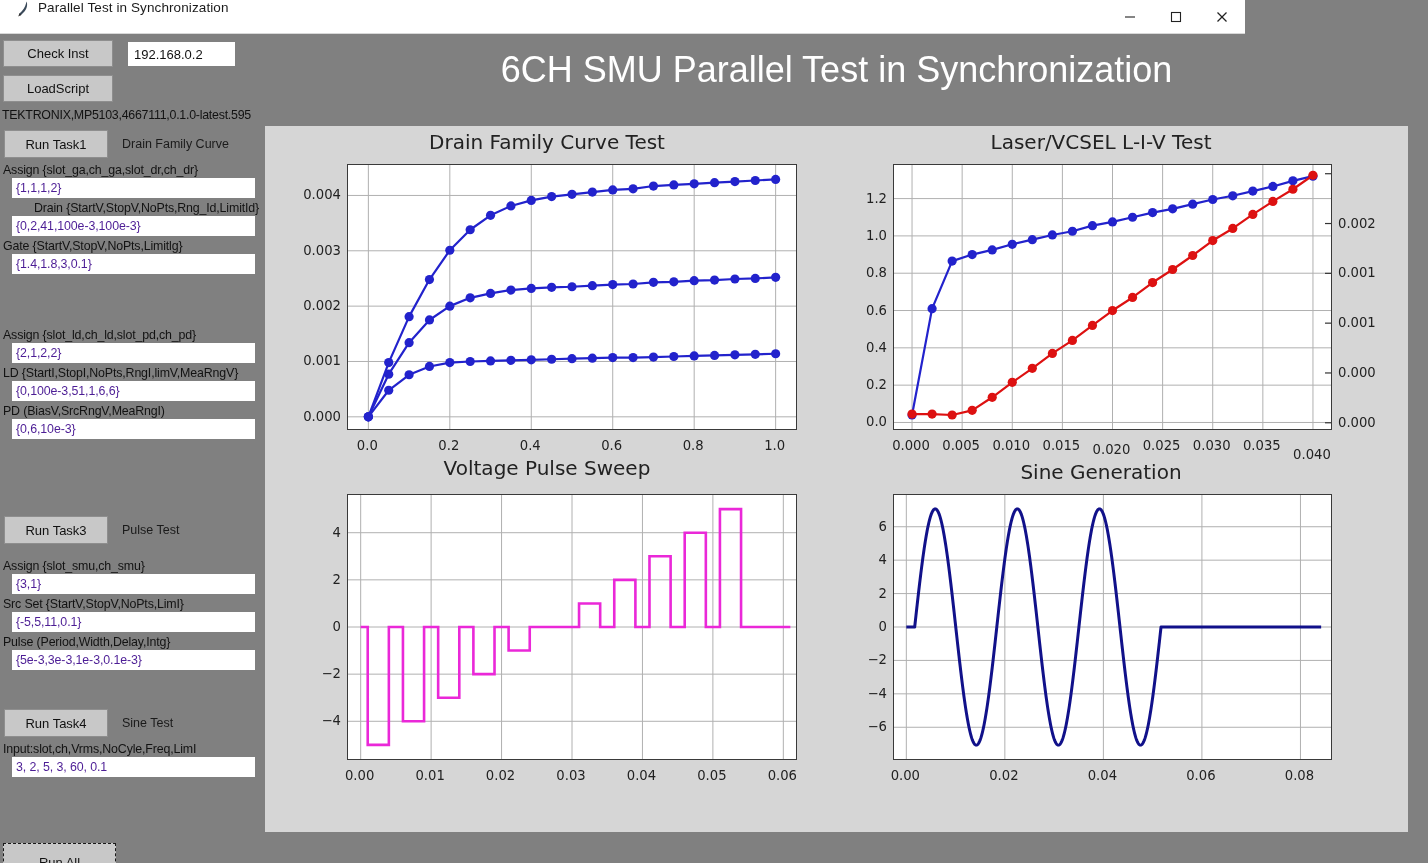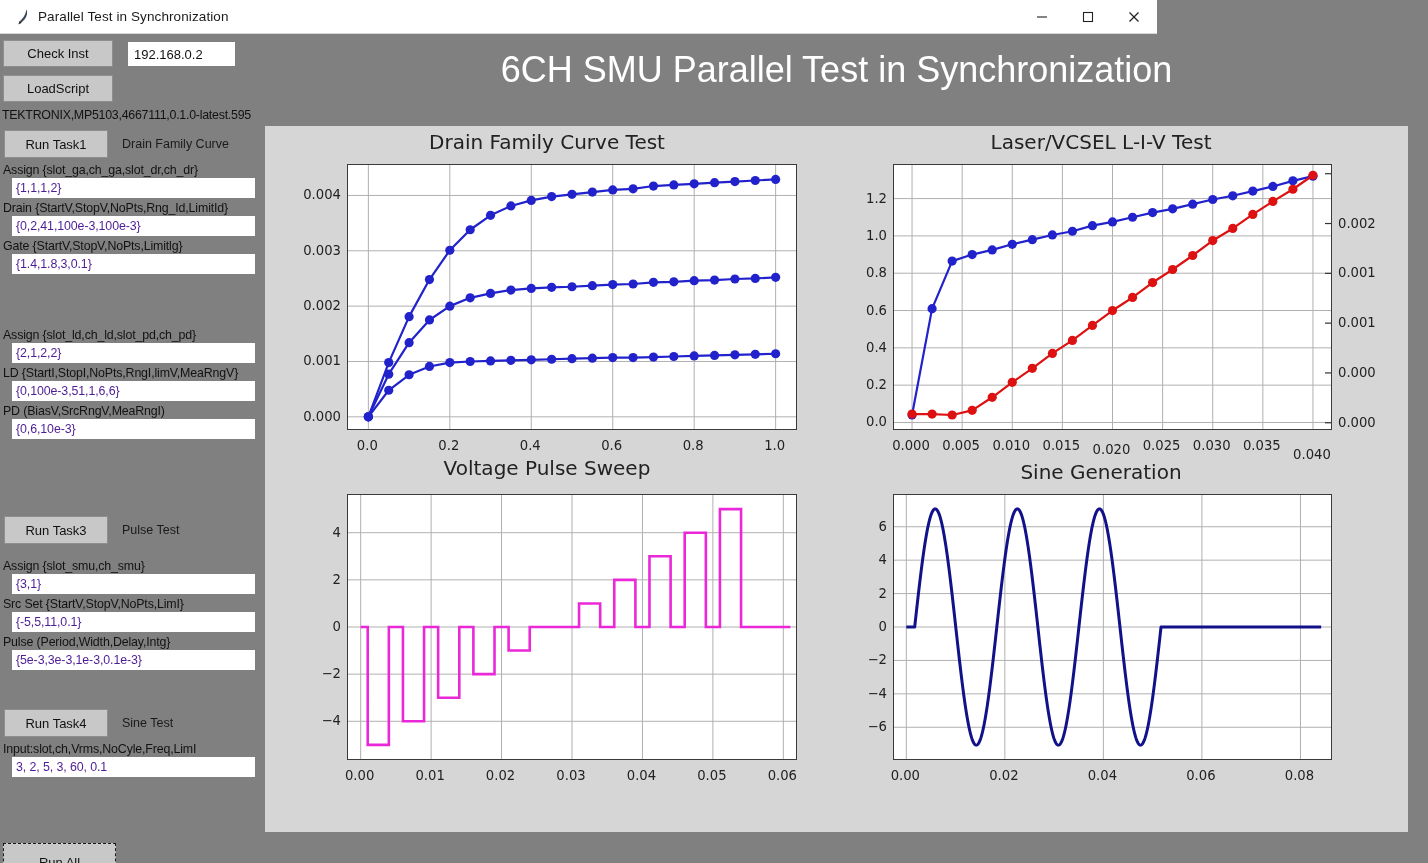--- a/index.html
+++ b/index.html
@@ -7,23 +7,23 @@
   body {
     width:1428px; height:863px;
     font-family:"Liberation Sans", sans-serif;
     background:#808080;
     overflow:hidden;
     position:relative;
   }
 
   
   #titlebar{
-    position:absolute; top:0; left:0; width:1157px; height:34px;
+    position:absolute; top:0; left:0; width:1245px; height:34px;
     background:#ffffff; border-bottom:1px solid #d8d8d8;
-    display:flex; align-items:center;
+    display:flex; align-items:flex-start;
   }
   #app-icon{ width:28px; margin-left:8px; display:flex; justify-content:center; }
   #titlebar-text{ font-size:13.5px; color:#1b1b1b; margin-left:2px; letter-spacing:0.1px;}
   #winbtns{ margin-left:auto; display:flex; height:34px; }
   .winbtn{ width:46px; height:34px; display:flex; align-items:center; justify-content:center; }
   .winbtn svg{ display:block; }
 
   
   #appbody{
     position:absolute; top:34px; left:0; width:1428px; height:829px;
@@ -137,21 +137,21 @@
 
     <div style="position:absolute; left:2px; top:74px; font-size:12.4px; color:#121212; white-space:nowrap; letter-spacing:-0.25px;">TEKTRONIX,MP5103,4667111,0.1.0-latest.595</div>
 
     <div style="position:absolute; left:0; top:96px; width:265px;">
       <div class="btnrow">
         <div class="btn btnwide">Run Task1</div>
         <div class="sidelabel">Drain Family Curve</div>
       </div>
       <div class="fieldlabel" style="margin-top:5px;">Assign {slot_ga,ch_ga,slot_dr,ch_dr}</div>
       <div class="textfield">{1,1,1,2}</div>
-      <div class="fieldlabel" style="margin-top:3px;">Drain {StartV,StopV,NoPts,Rng_Id,LimitId}</div>
+      <div class="fieldlabel" style="margin-top:3px;margin-left:31px;">Drain {StartV,StopV,NoPts,Rng_Id,LimitId}</div>
       <div class="textfield">{0,2,41,100e-3,100e-3}</div>
       <div class="fieldlabel" style="margin-top:3px;">Gate {StartV,StopV,NoPts,Limitlg}</div>
       <div class="textfield">{1.4,1.8,3,0.1}</div>
     </div>
 
     <div style="position:absolute; left:0; top:289px; width:265px;">
       <div class="fieldlabel" style="margin-top:5px;">Assign {slot_ld,ch_ld,slot_pd,ch_pd}</div>
       <div class="textfield">{2,1,2,2}</div>
       <div class="fieldlabel" style="margin-top:3px;">LD {StartI,StopI,NoPts,RngI,limV,MeaRngV}</div>
       <div class="textfield">{0,100e-3,51,1,6,6}</div>

